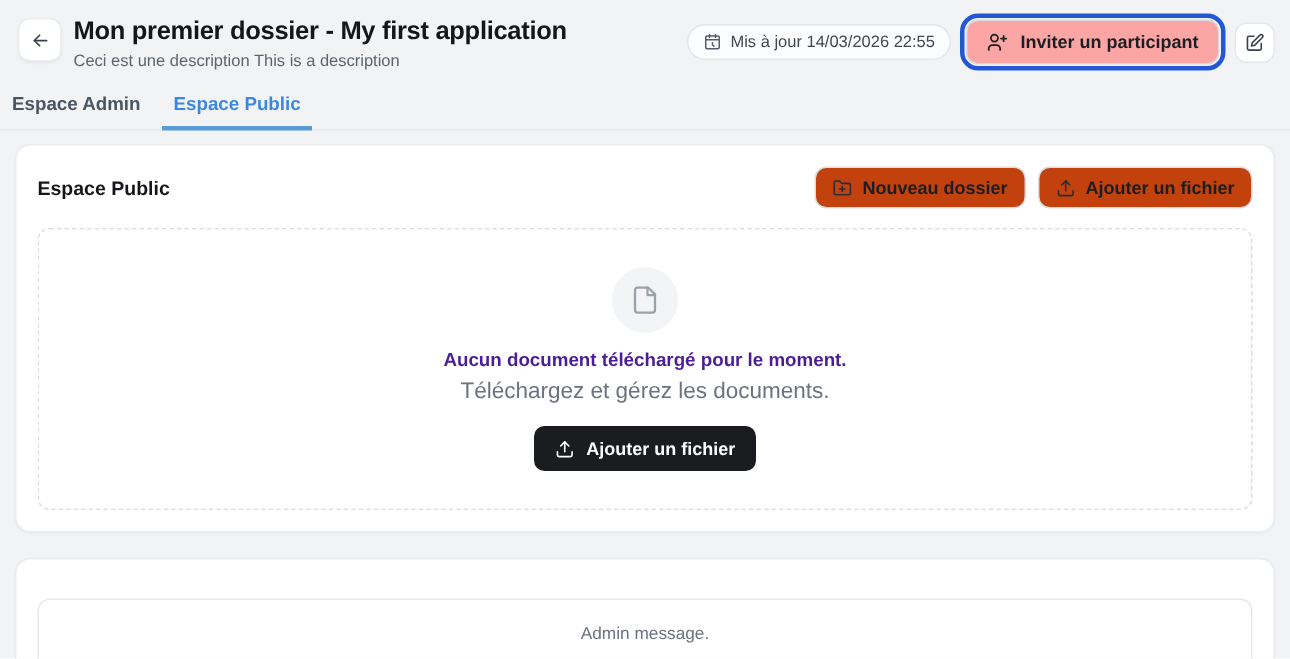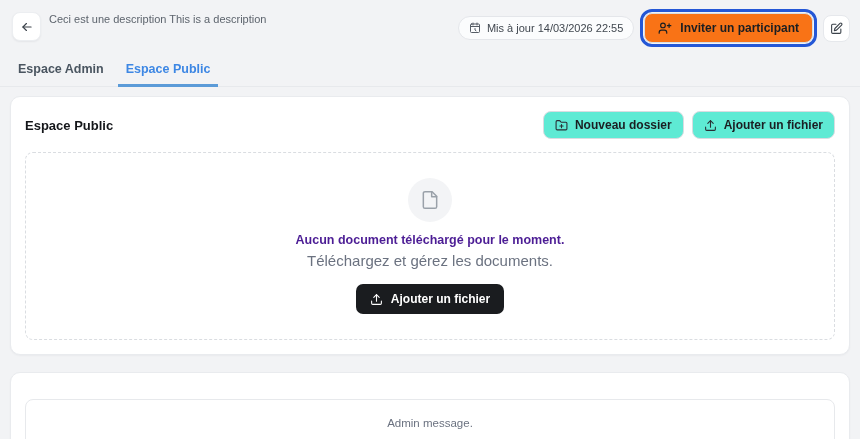--- a/index.html
+++ b/index.html
@@ -37,35 +37,35 @@
   }
   .updated-badge {
     display:inline-flex; align-items:center; gap:6px;
     border:1px solid #e4e6ea; border-radius:999px;
     background:#fbfcfd; padding:5px 10px;
     font-size:11px; color:#40474f; white-space:nowrap;
   }
   .updated-badge svg { color:#565d66; }
   .invite-btn {
     display:inline-flex; align-items:center; gap:8px;
-    background:#f97316; border:1px solid #d9dce1; border-radius:8px;
+    background:#fca5a5; border:1px solid #d9dce1; border-radius:8px;
     padding:7px 13px; font-size:12px; font-weight:700; color:#1b1e22;
     font-family:inherit; cursor:pointer; white-space:nowrap;
     outline:3px solid #2457d6; outline-offset:1px;
   }
   .icon-btn {
     width:27px; height:27px;
     background:#fff; border:1px solid #e6e8ec; border-radius:8px;
     display:flex; align-items:center; justify-content:center;
     color:#3a4149; cursor:pointer;
   }
 
   
   .tabs {
-    display:flex; gap:6px; padding:0 10px; margin-top:7px;
+    display:flex; gap:6px; padding:0 0; margin-top:7px;
     border-bottom:1px solid #e7e9ec;
   }
   .tab {
     padding:7px 8px 8px; font-size:12.5px; font-weight:600; color:#4a5560;
     border-bottom:3px solid transparent; margin-bottom:-1px; cursor:pointer;
     white-space:nowrap;
   }
   .tab.active { color:#3d87e4; border-bottom-color:#5b9bd8; }
 
   
@@ -74,21 +74,21 @@
     margin:9px 10px 0; box-shadow:0 1px 2px rgba(16,24,40,.04);
   }
   .card-head {
     display:flex; align-items:center; justify-content:space-between;
     padding:14px 14px 13px;
   }
   .card-title { font-size:13px; font-weight:700; color:#14161a; }
   .card-actions { display:flex; gap:8px; }
   .btn-outline {
     display:inline-flex; align-items:center; gap:7px;
-    background:#5eead4; border:1px solid #d9dce1; border-radius:8px;
+    background:#c2410c; border:1px solid #d9dce1; border-radius:8px;
     padding:6px 11px; font-size:12px; font-weight:700; color:#1b1e22;
     font-family:inherit; cursor:pointer; white-space:nowrap;
   }
   .btn-outline svg { color:#2a2f35; }
 
   
   .dropzone {
     margin:0 14px 14px;
     border:1.5px dashed #dadde1; border-radius:8px;
     padding:25px 10px 25px; text-align:center; cursor:pointer;
@@ -122,20 +122,21 @@
 <header class="topbar">
   <button class="back-btn">
     <span>
       <svg width="14" height="14" viewBox="0 0 24 24" fill="none" stroke="currentColor" stroke-width="2" stroke-linecap="round" stroke-linejoin="round">
           <path d="M19 12H5"></path>
           <path d="M11 18l-6-6 6-6"></path>
         </svg>
     </span>
   </button>
   <div class="title-block">
+    <h1 class="page-title">Mon premier dossier - My first application</h1>
     <p class="page-subtitle">Ceci est une description This is a description</p>
   </div>
   <div class="topbar-right">
     <span class="updated-badge">
       <span>
         <svg width="12" height="12" viewBox="0 0 24 24" fill="none" stroke="currentColor" stroke-width="2" stroke-linecap="round" stroke-linejoin="round">
             <rect x="3" y="4" width="18" height="17" rx="2"></rect>
             <path d="M8 2v4M16 2v4M3 9h18"></path>
             <path d="M12 13v3l2 1.5"></path>
           </svg>

